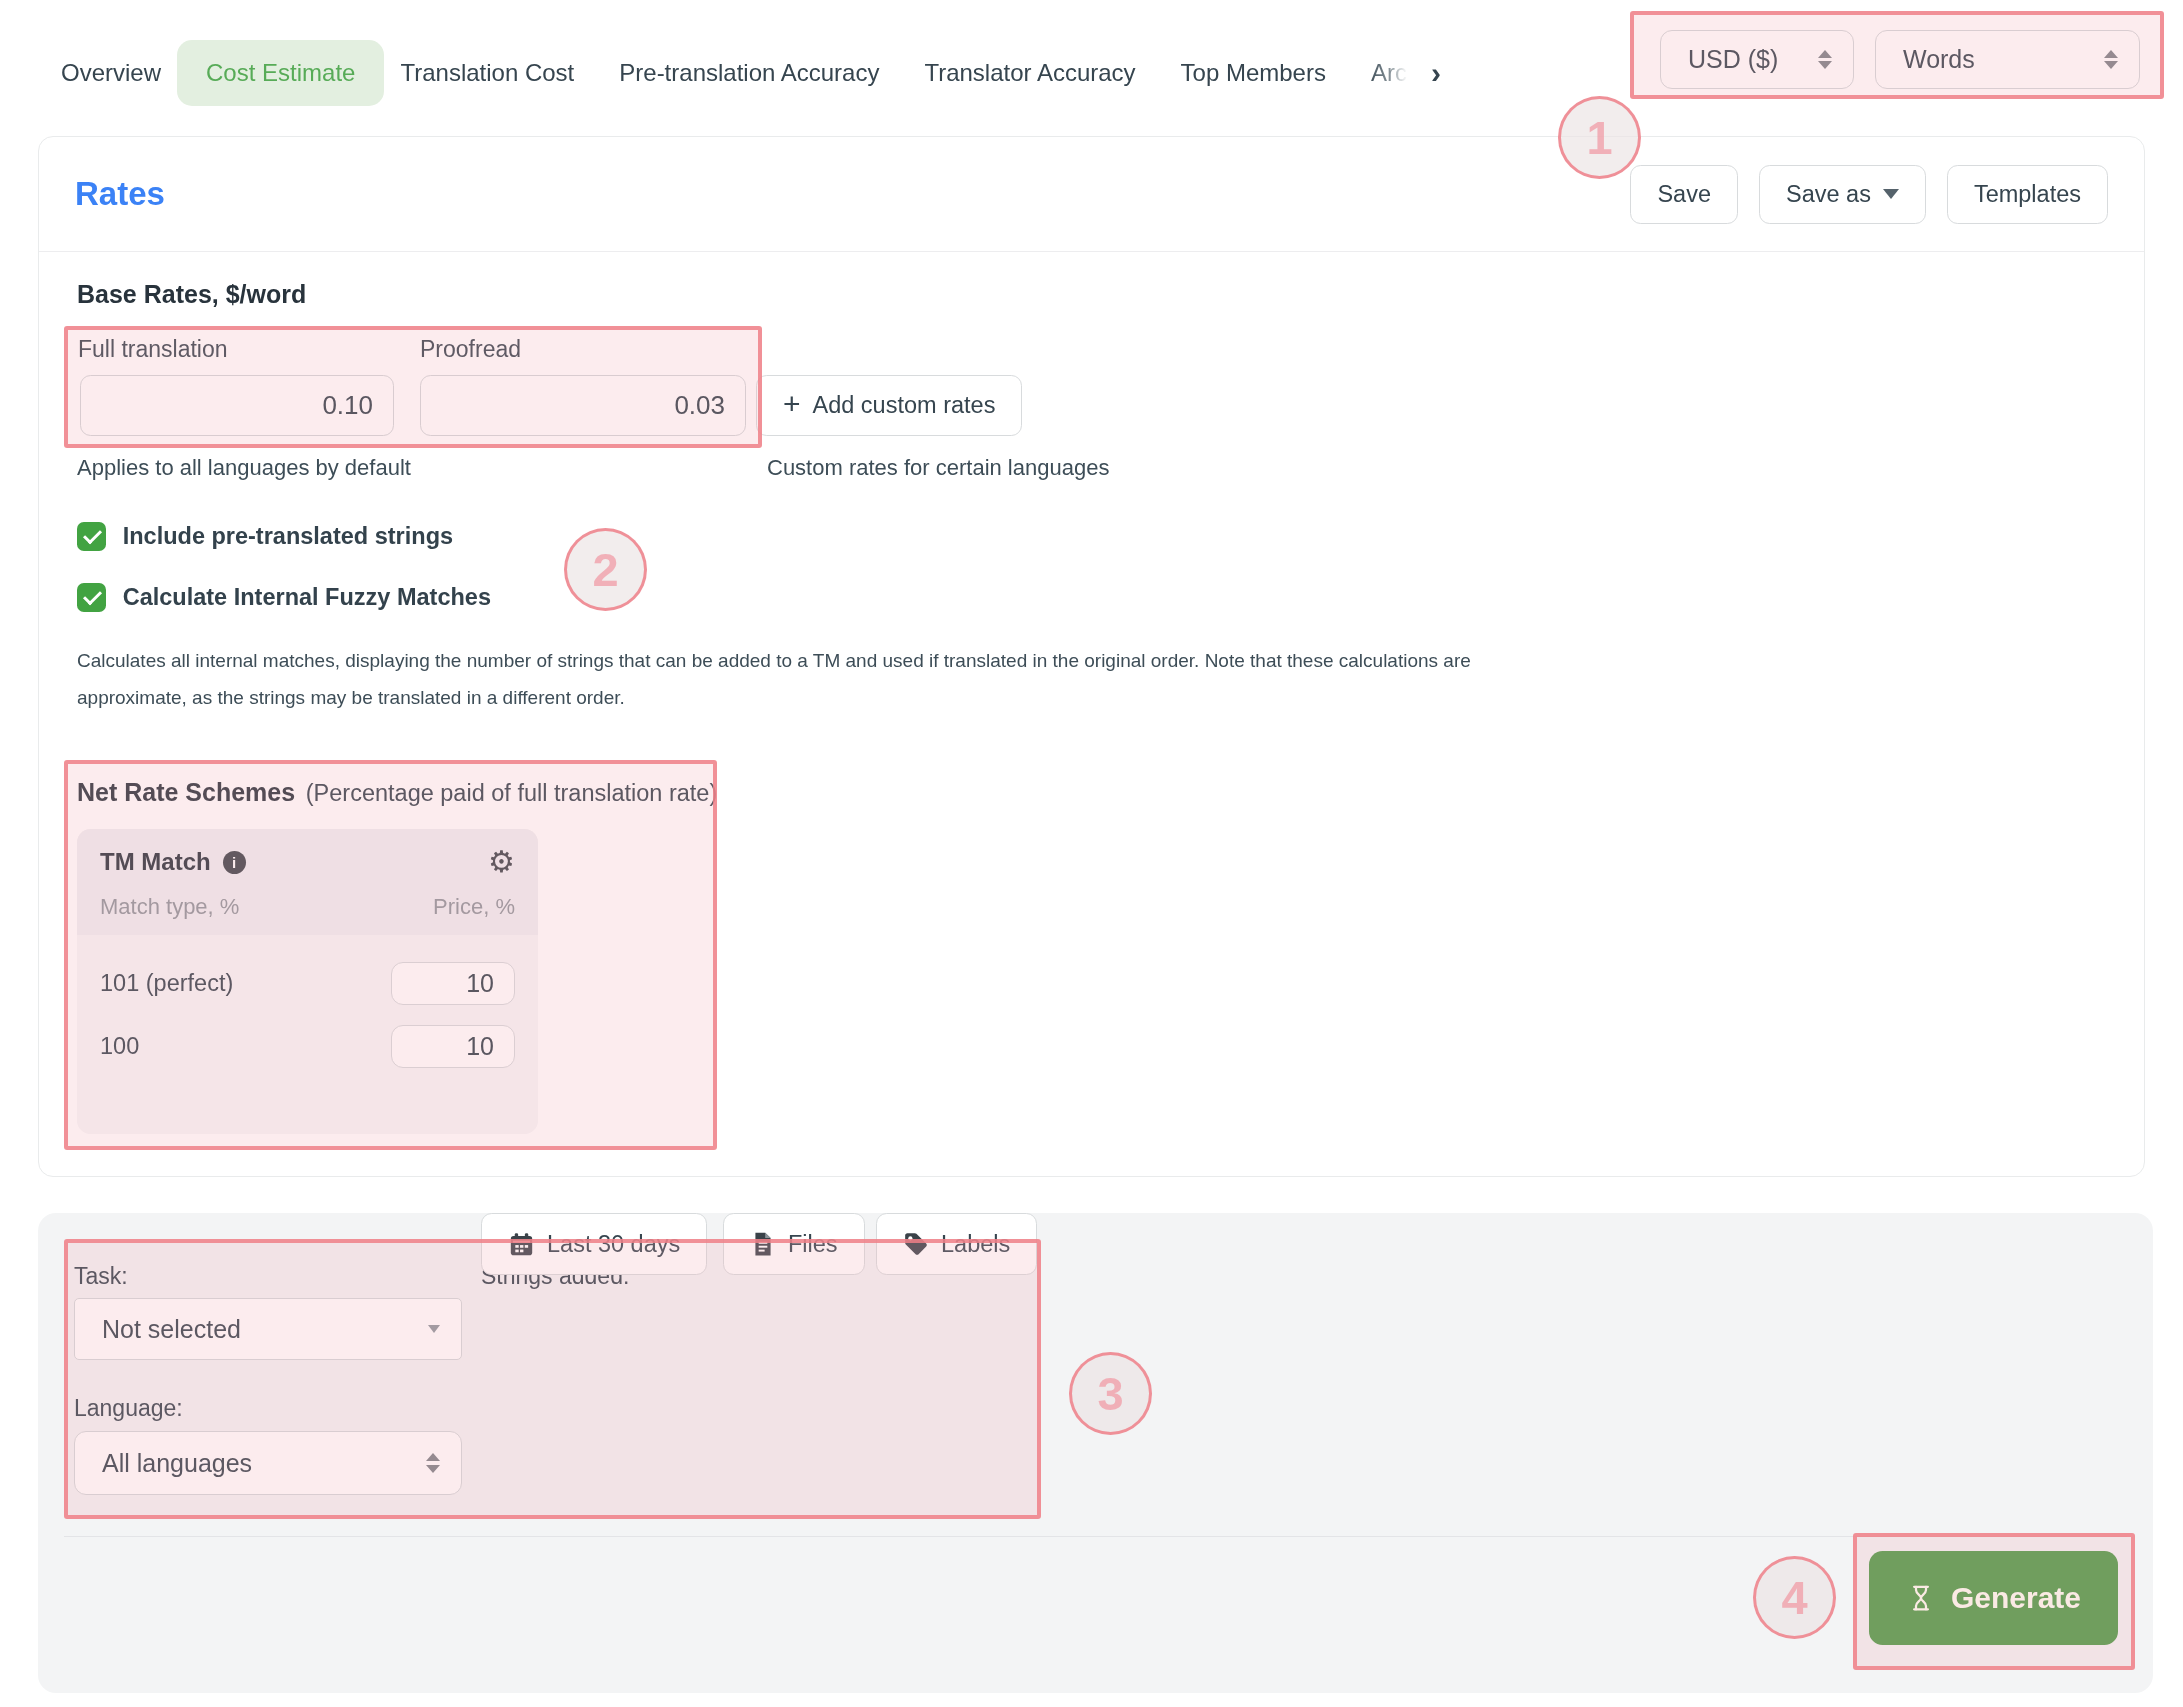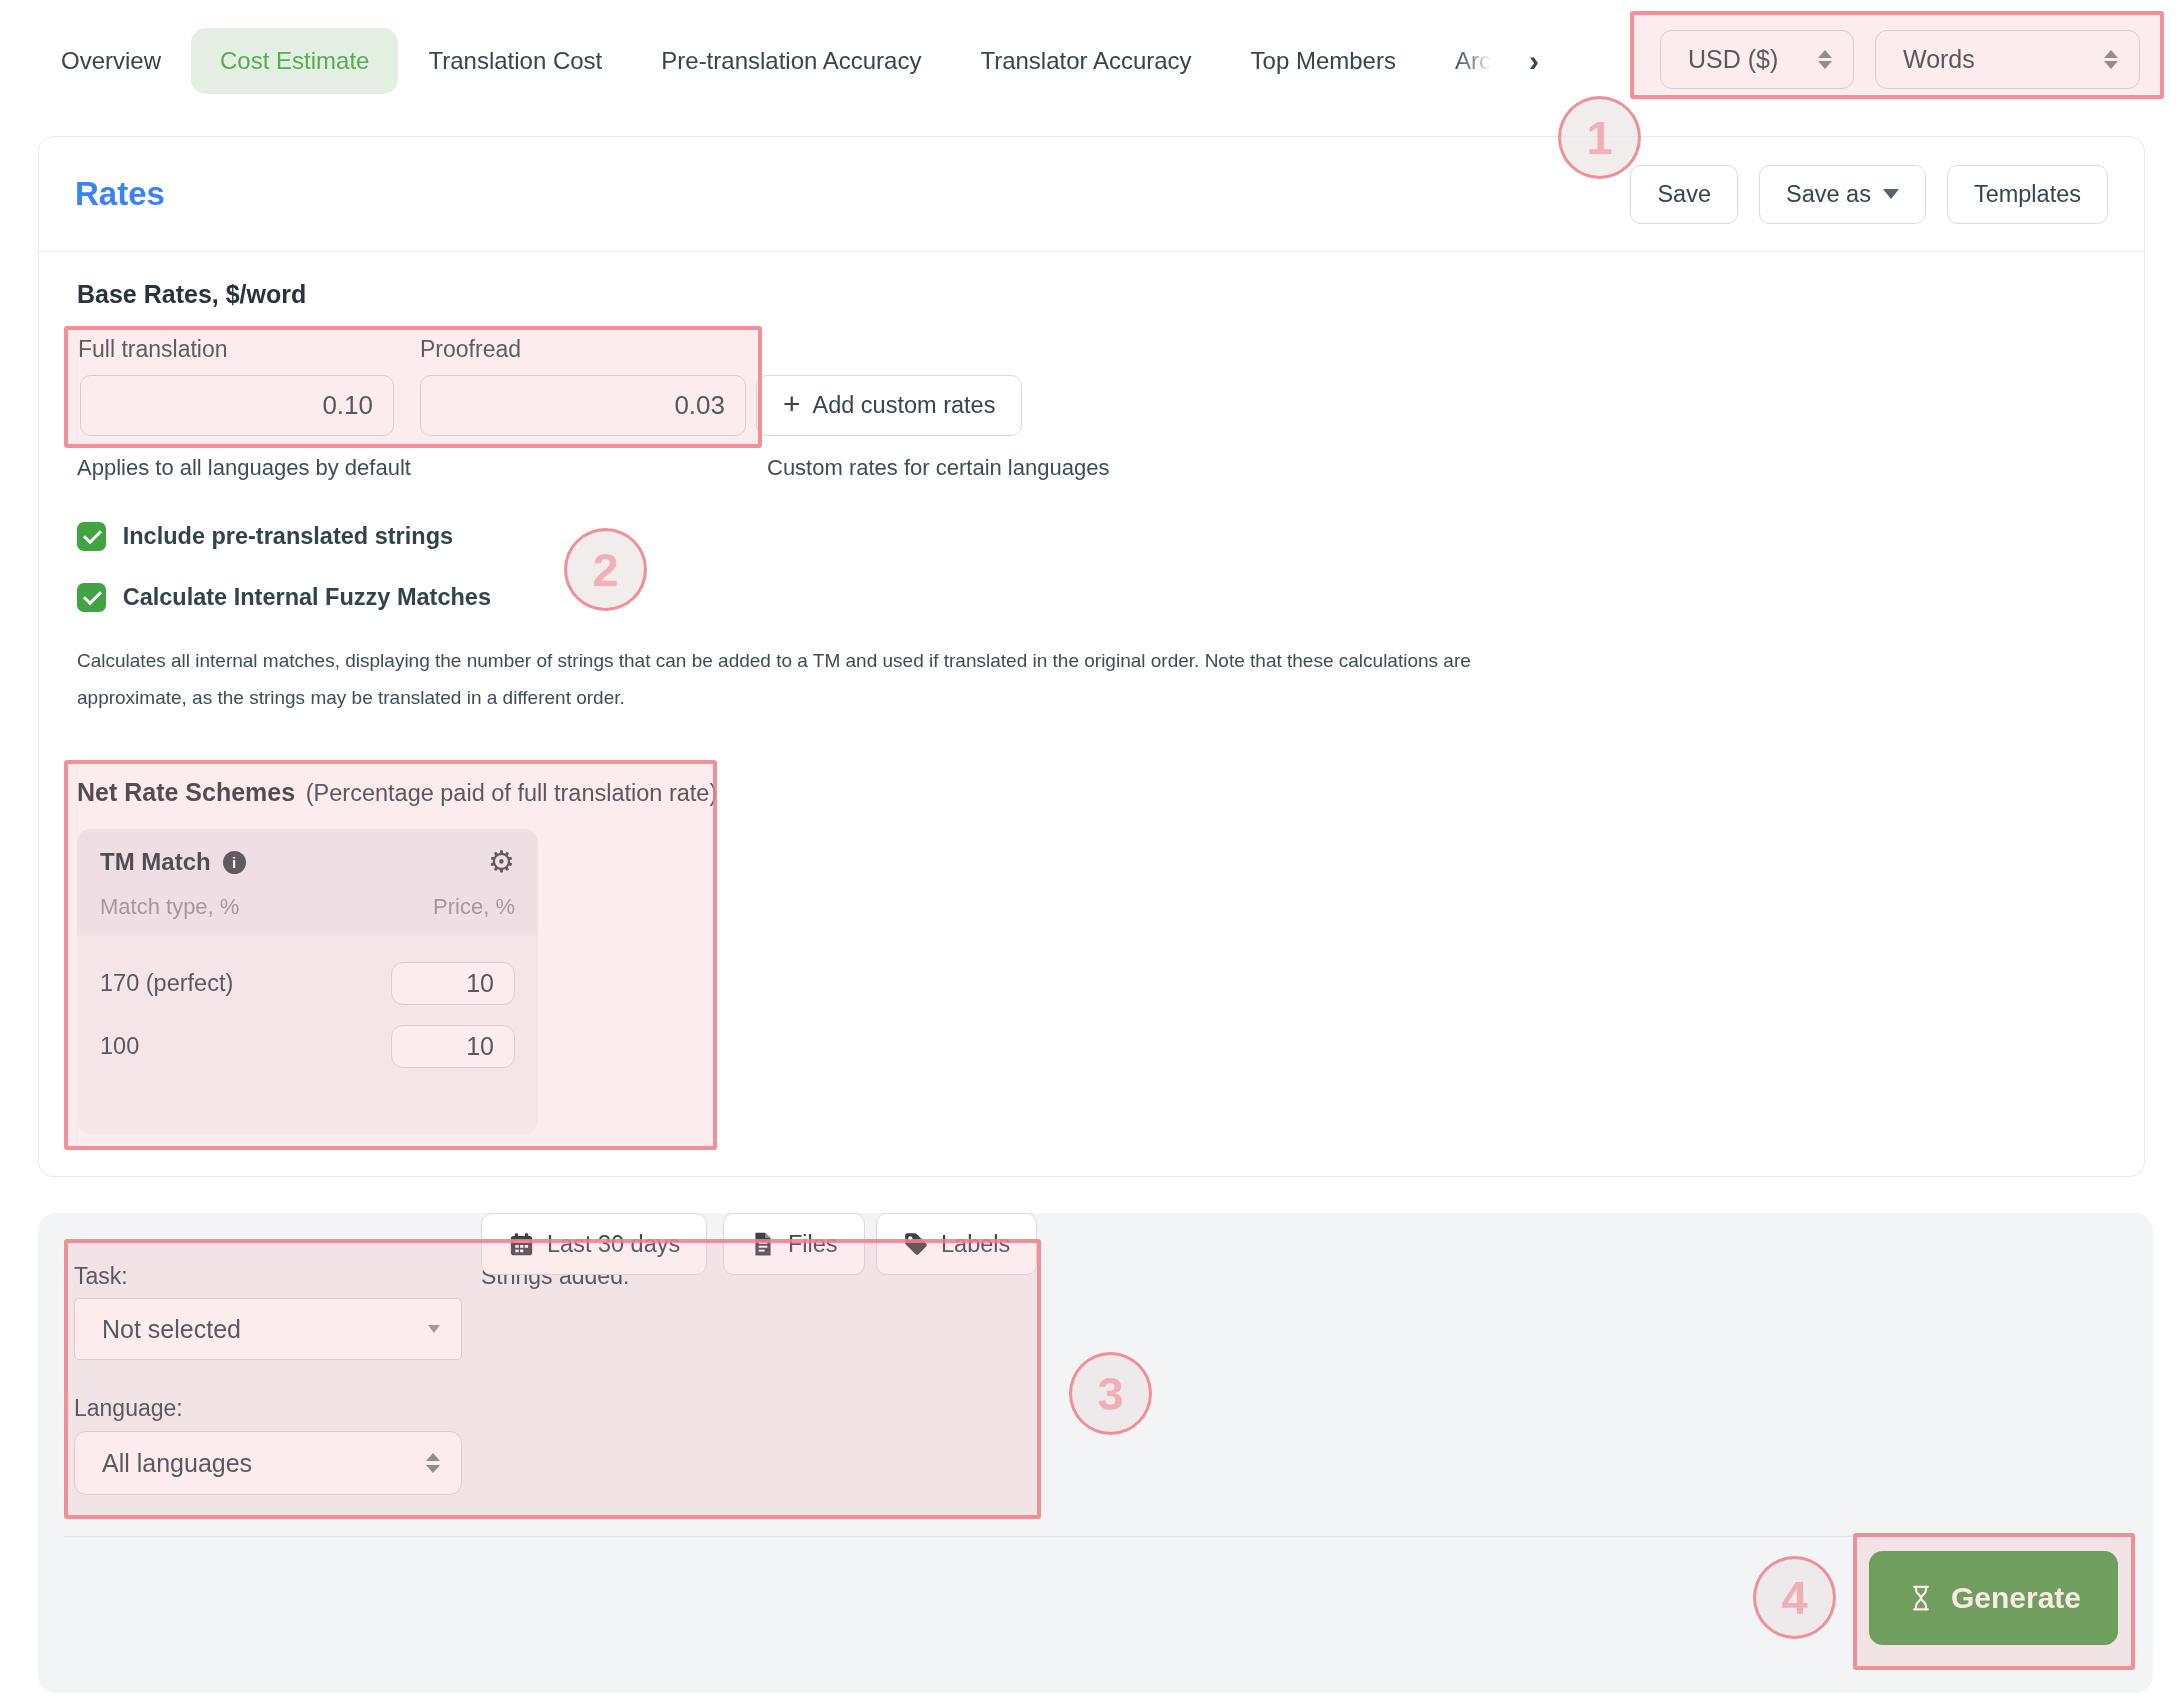--- a/index.html
+++ b/index.html
@@ -1,21 +1,21 @@
 <!DOCTYPE html>
 <html style="font-size:12px"><head>
 <meta charset="utf-8">
 <style>
   * { margin:0; padding:0; box-sizing:border-box; }
   html,body { background:#fff; }
   body { font-family:"Liberation Sans", sans-serif; color:#33424c; }
   #stage { position:relative; width:2183px; height:1707px; background:#fff; overflow:hidden; }
 
   
-  .tabbar { position:absolute; left:61px; top:4px; height:114px; display:flex; align-items:center; gap:59px; }
+  .tabbar { position:absolute; left:61px; top:16px; height:114px; display:flex; align-items:center; gap:45px; }
   .tab { font-size:24px; font-weight:500; color:#36454f; white-space:nowrap; cursor:pointer; }
   .tab.active { color:#57ab57; background:#e3efe0; padding:19px 29px; margin:-19px -29px; border-radius:15px; }
   .tab.faded { background:linear-gradient(90deg,#45545e 0%, #8b969c 55%, rgba(255,255,255,0) 100%);
                -webkit-background-clip:text; background-clip:text; color:transparent; }
   .tab-chevron { font-size:30px; font-weight:700; color:#36454f; line-height:1; margin-left:-21px; cursor:pointer; }
 
   
   .selectbox { position:absolute; background:#fff; border:1.5px solid #d3d8da; border-radius:12px;
                display:flex; align-items:center; justify-content:space-between; padding:0 21px 0 27px;
                font-size:25px; color:#33424c; cursor:pointer; }
@@ -175,21 +175,21 @@
           </div>
           <span class="gear">⚙</span>
         </div>
         <div class="tm-cols">
           <span>Match type, %</span>
           <span>Price, %</span>
         </div>
       </div>
       <div class="tm-body">
         <div class="tm-row">
-          <span class="tm-row-label">170 (perfect)</span>
+          <span class="tm-row-label">101 (perfect)</span>
           <input class="tm-input" value="10" style="">
         </div>
         <div class="tm-row">
           <span class="tm-row-label">100</span>
           <input class="tm-input" value="10" style="">
         </div>
       </div>
     </div>
   </div>
 

